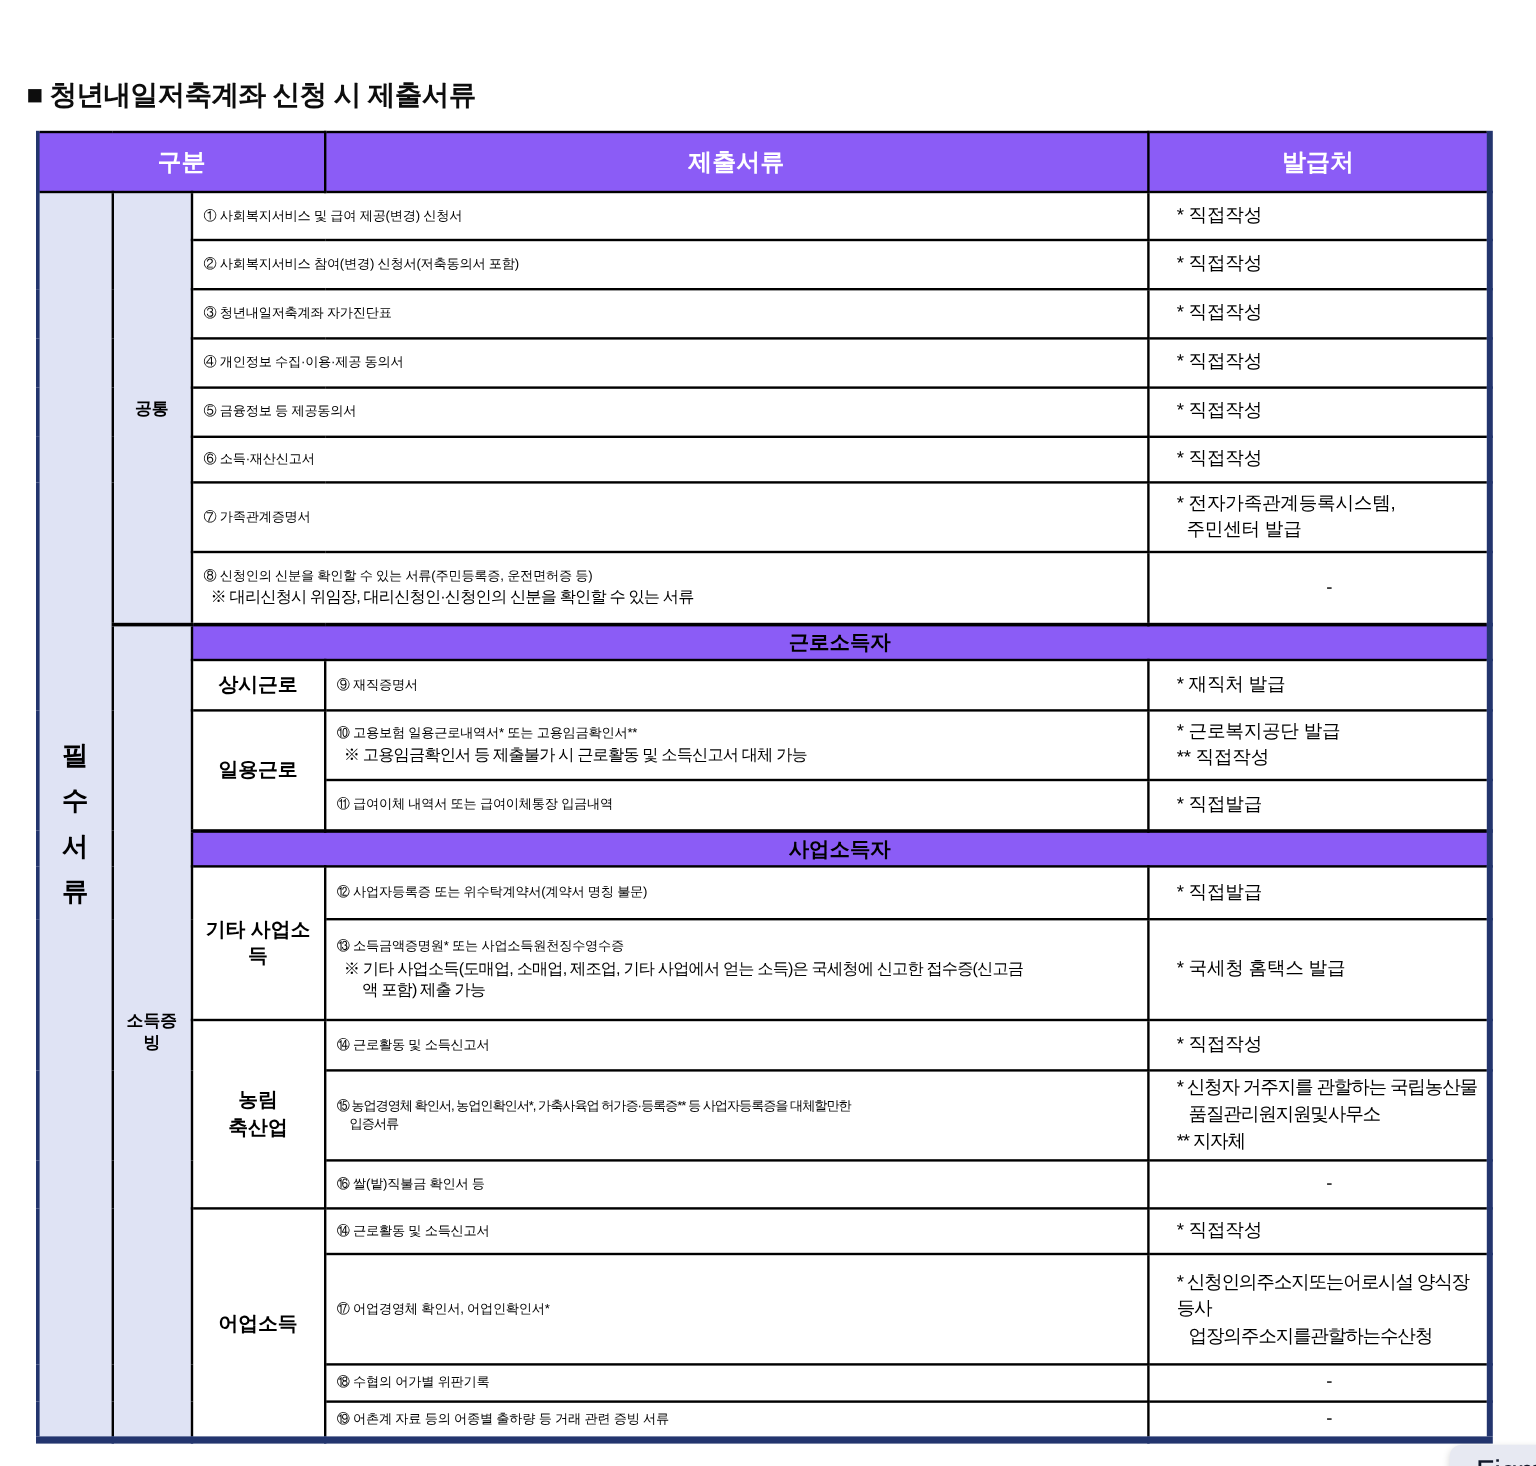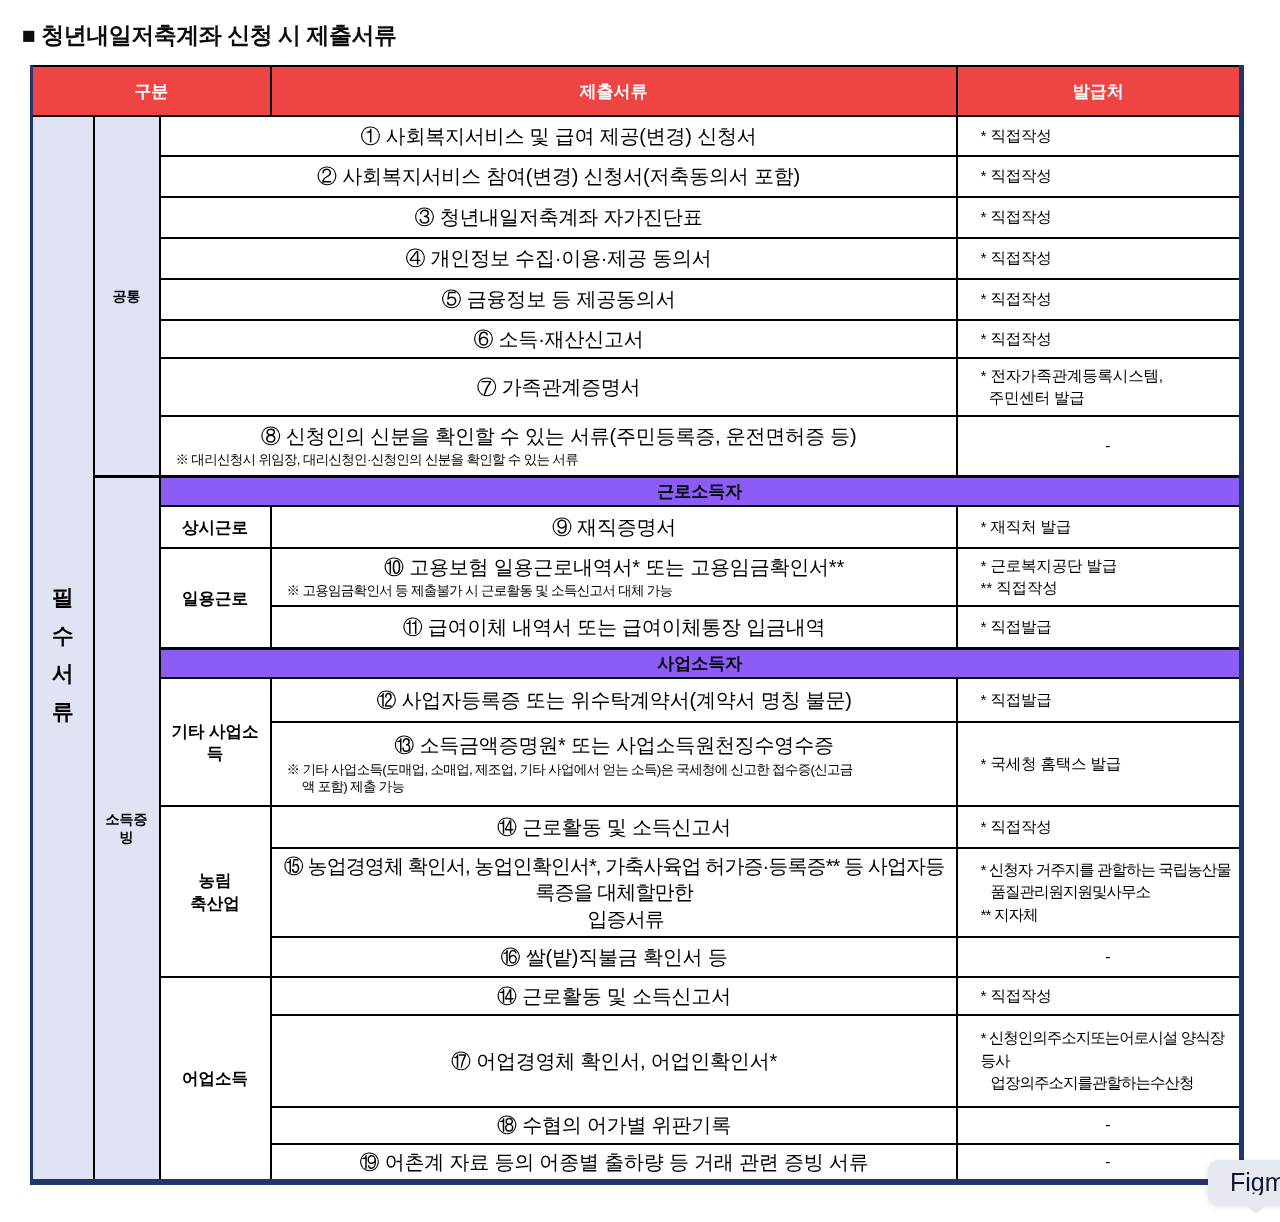--- a/index.html
+++ b/index.html
@@ -1,42 +1,42 @@
 <!DOCTYPE html>
 <html><head>
 <meta charset="utf-8">
 <style>
   * { box-sizing: border-box; margin: 0; padding: 0; }
   html,body { width:1280px; height:1222px; overflow:hidden; background:#ffffff;
     font-family:"Liberation Sans", sans-serif; color:#000; }
   .page { position:relative; width:1280px; height:1222px; }
 
-  .title { font-size:23px; font-weight:700; color:#0d0d0d; padding:20px 0 14px 22px; letter-spacing:-0.5px; }
+  .title { font-size:23px; font-weight:700; color:#0d0d0d; padding:20px 0 14px 22px; letter-spacing:-0.5px;margin-top:44px; }
 
   table.doc-table { border-collapse:collapse; table-layout:fixed; width:1210px; margin-left:30px;
     border-left:3px solid #23356e; border-right:5px solid #23356e; border-bottom:6px solid #23356e; }
   .doc-table th, .doc-table td { border:2px solid #000; vertical-align:middle; }
 
-  thead th { background:#ef4444; color:#fff; font-size:17px; font-weight:700; text-align:center;
+  thead th { background:#8b5cf6; color:#fff; font-size:20px; font-weight:700; text-align:center;
     border-top:none; border-bottom:4px solid #000; border-left-color:#0e1c45; border-right-color:#0e1c45; }
 
   td.lav { background:#dfe3f4; }
   td.grp { text-align:center; font-weight:700; font-size:14px; white-space:pre-line; line-height:1.3; }
   .vertical { writing-mode:vertical-rl; text-orientation:upright; letter-spacing:16px;
     font-weight:700; font-size:22px; margin:0 auto; }
   td.req { text-align:center; }
 
   td.sub { background:#fff; text-align:center; font-weight:700; font-size:16.5px;
     white-space:pre-line; line-height:1.35; padding:0 4px;margin-left:32px; }
 
   tr.band td.band-cell { background:#8b5cf6; text-align:center; font-weight:700; font-size:17px; }
   tr.band td { border-top:3px solid #000; }
 
   td.doc { padding:4px 8px 4px 9px; }
-  .doc-text { font-size:20px; line-height:1.32; white-space:pre-wrap; letter-spacing:-0.2px;text-align:center; }
+  .doc-text { font-size:11px; line-height:1.32; white-space:pre-wrap; letter-spacing:-0.2px; }
   .doc-text.cond { letter-spacing:-0.9px; }
   .note-text { font-size:13.5px; line-height:1.3; letter-spacing:-0.7px; padding-left:6px; margin-top:2px; white-space:pre-wrap; }
 
   td.iss { padding:3px 4px 3px 23px; }
   .iss-text { font-size:15.5px; line-height:1.45; white-space:pre-wrap; letter-spacing:-0.2px; }
   .iss-text.cond { letter-spacing:-1px; }
   td.iss.dash { text-align:center; }
   td.iss.dash .iss-text { white-space:normal; }
 
   tr.h50{height:50px} tr.r40{height:40px} tr.r41{height:41px} tr.r38{height:38px}

